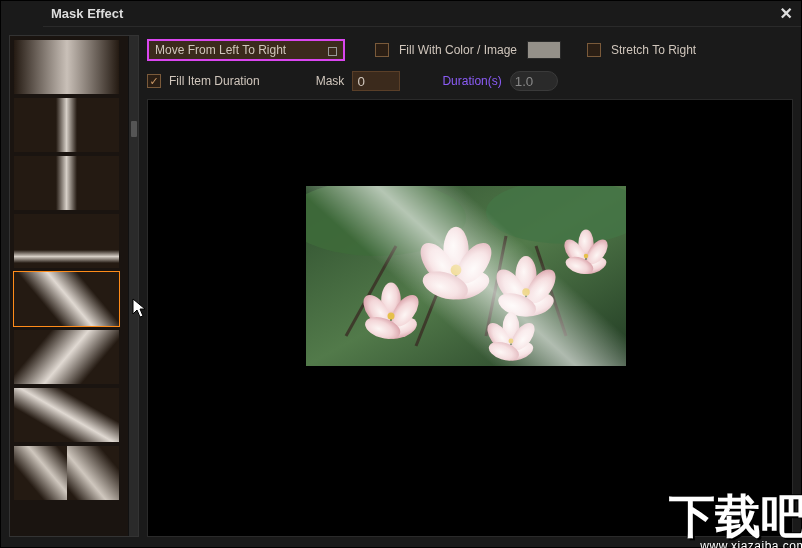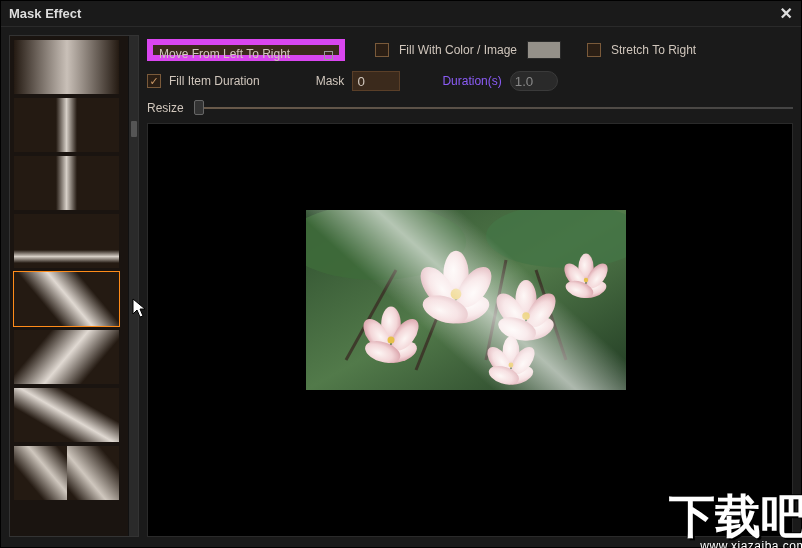--- a/index.html
+++ b/index.html
@@ -21,20 +21,21 @@
     position: relative;
   }
   .titlebar {
     height: 26px;
     background: #1a1a1a;
     padding: 5px 8px;
     display: flex;
     justify-content: space-between;
     align-items: center;
     border-bottom: 1px solid #2a2a2a;
+    margin-left: 42px;
   }
   .title { color: #ddd; font-weight: bold; font-size: 13px; }
   .close-btn { color: #ddd; font-size: 16px; font-weight: bold; cursor: pointer; line-height: 10px; }
   .body {
     display: flex;
     height: 518px;
     padding: 8px;
     gap: 8px;
   }
   .left-col {
@@ -121,21 +122,21 @@
     padding: 4px 0 8px 0;
     display: flex;
     flex-direction: column;
     gap: 10px;
   }
   .row { display: flex; align-items: center; gap: 10px; }
   .dropdown {
     width: 198px;
     height: 22px;
     background: #3b2a1c;
-    border: 6px solid #d946ef;
+    border: 2px solid #d946ef;
     color: #d0c6bc;
     padding: 2px 6px;
     position: relative;
     cursor: pointer;
   }
   .dropdown::after {
     content:""; position:absolute; right:6px; top:6px;
     width:7px; height:7px; border:1px solid #999;
   }
   .checkbox {
@@ -269,27 +270,20 @@
           <div class="checkbox checked"></div>
           <span class="lbl">Fill Item Duration</span>
           <div style="width:40px"></div>
           <span class="lbl">Mask</span>
           <input class="numfield" value="0" style="">
           <div style="width:26px"></div>
           <span class="lbl" style="color:#8b5cf6">Duration(s)</span>
           <input class="numfield dis" value="1.0" style="">
         </div>
 
-        <div class="row3">
-          <span class="lbl">Resize</span>
-          <div class="slider">
-            <div class="track"></div>
-            <div class="thumbh"></div>
-          </div>
-        </div>
       </div>
 
       <div class="preview">
         <div class="pimg">
           <svg viewBox="0 0 320 180" preserveAspectRatio="none">
             <defs>
               <radialGradient id="pet" cx="40%" cy="40%" r="70%">
                 <stop offset="0%" stop-color="#fdf6f4"></stop>
                 <stop offset="55%" stop-color="#f3d6d8"></stop>
                 <stop offset="100%" stop-color="#d59aa2"></stop>

